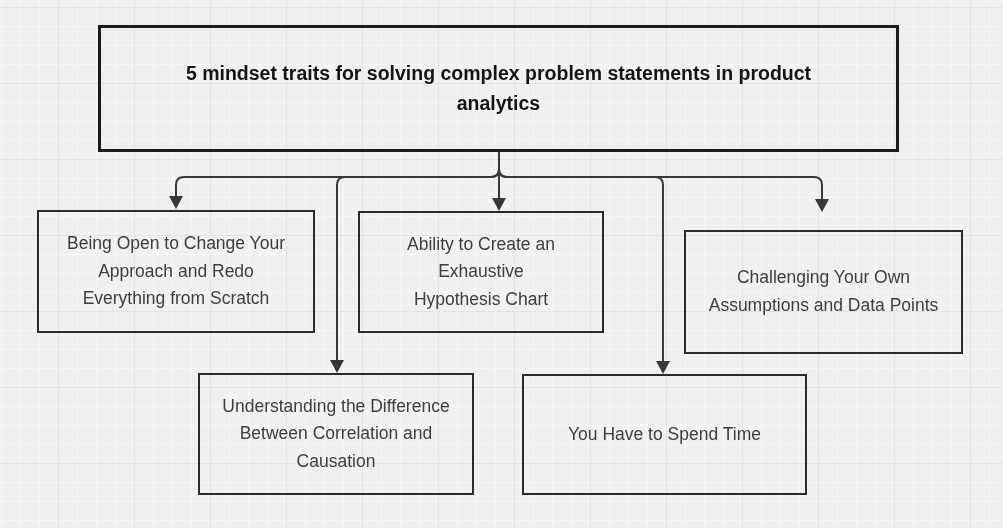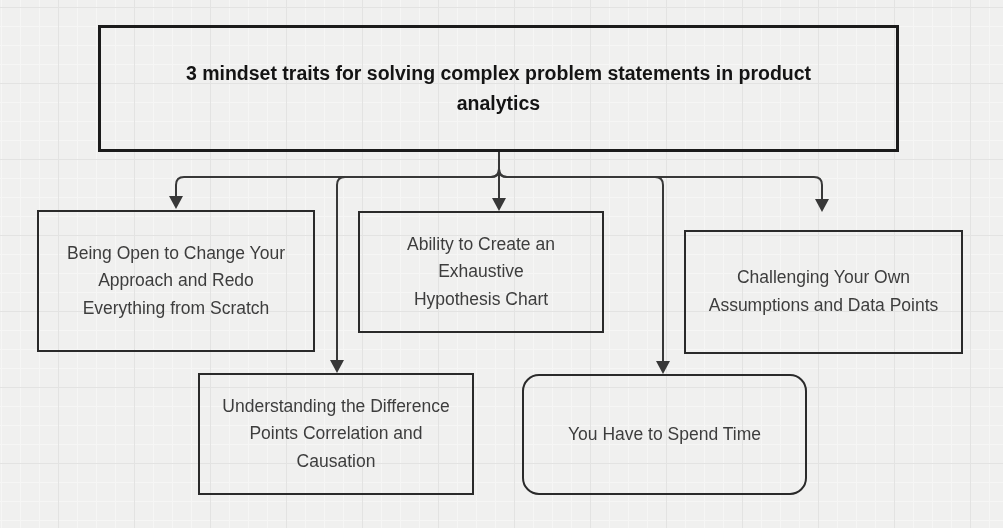--- a/index.html
+++ b/index.html
@@ -35,25 +35,25 @@
     color:#141414;
     padding:0 20px;
   }
   .child-node{
     border:2px solid #2a2a2a;
     font-size:17.5px;line-height:1.58;
     color:#3d3d3d;
     padding:0 10px;
   }
   .label{white-space:pre-line;}
-  .node-1{left:37px;top:210px;width:278px;height:142px;}
+  .node-1{left:37px;top:210px;width:278px;height:123px;}
   .node-2{left:358px;top:211px;width:246px;height:122px;}
   .node-3{left:684px;top:212px;width:279px;height:124px;margin-top:18px;}
   .node-4{left:198px;top:373px;width:276px;height:122px;}
-  .node-5{left:522px;top:374px;width:285px;height:121px;border-radius:17px;}
+  .node-5{left:522px;top:374px;width:285px;height:121px;}
   .edges{
     position:absolute;left:0;top:0;width:1003px;height:528px;
     pointer-events:none;
   }
   .edges path{fill:none;stroke:#383838;stroke-width:2;stroke-linecap:round;}
   .edges polygon{fill:#383838;stroke:none;}
 </style>
 </head>
 <body>
 
@@ -81,21 +81,21 @@
       <polygon points="656,361 670,361 663,374"></polygon>
     </g>
 
     <g>
       <path d="M499 152 V169 Q499 177 507 177 H814 Q822 177 822 185 V199"></path>
       <polygon points="815,199 829,199 822,212"></polygon>
     </g>
   </svg>
 
   <div class="node title-node">
-    <span class="label">3 mindset traits for solving complex problem statements in product
+    <span class="label">5 mindset traits for solving complex problem statements in product
 analytics</span>
   </div>
 
   <div class="node child-node node-1">
     <span class="label">Being Open to Change Your
 Approach and Redo
 Everything from Scratch</span>
   </div>
 
   <div class="node child-node node-2">
@@ -103,21 +103,21 @@
 Hypothesis Chart</span>
   </div>
 
   <div class="node child-node node-3">
     <span class="label">Challenging Your Own
 Assumptions and Data Points</span>
   </div>
 
   <div class="node child-node node-4">
     <span class="label">Understanding the Difference
-Points Correlation and
+Between Correlation and
 Causation</span>
   </div>
 
   <div class="node child-node node-5">
     <span class="label">You Have to Spend Time</span>
   </div>
 
 </div>
 
 </body></html>

